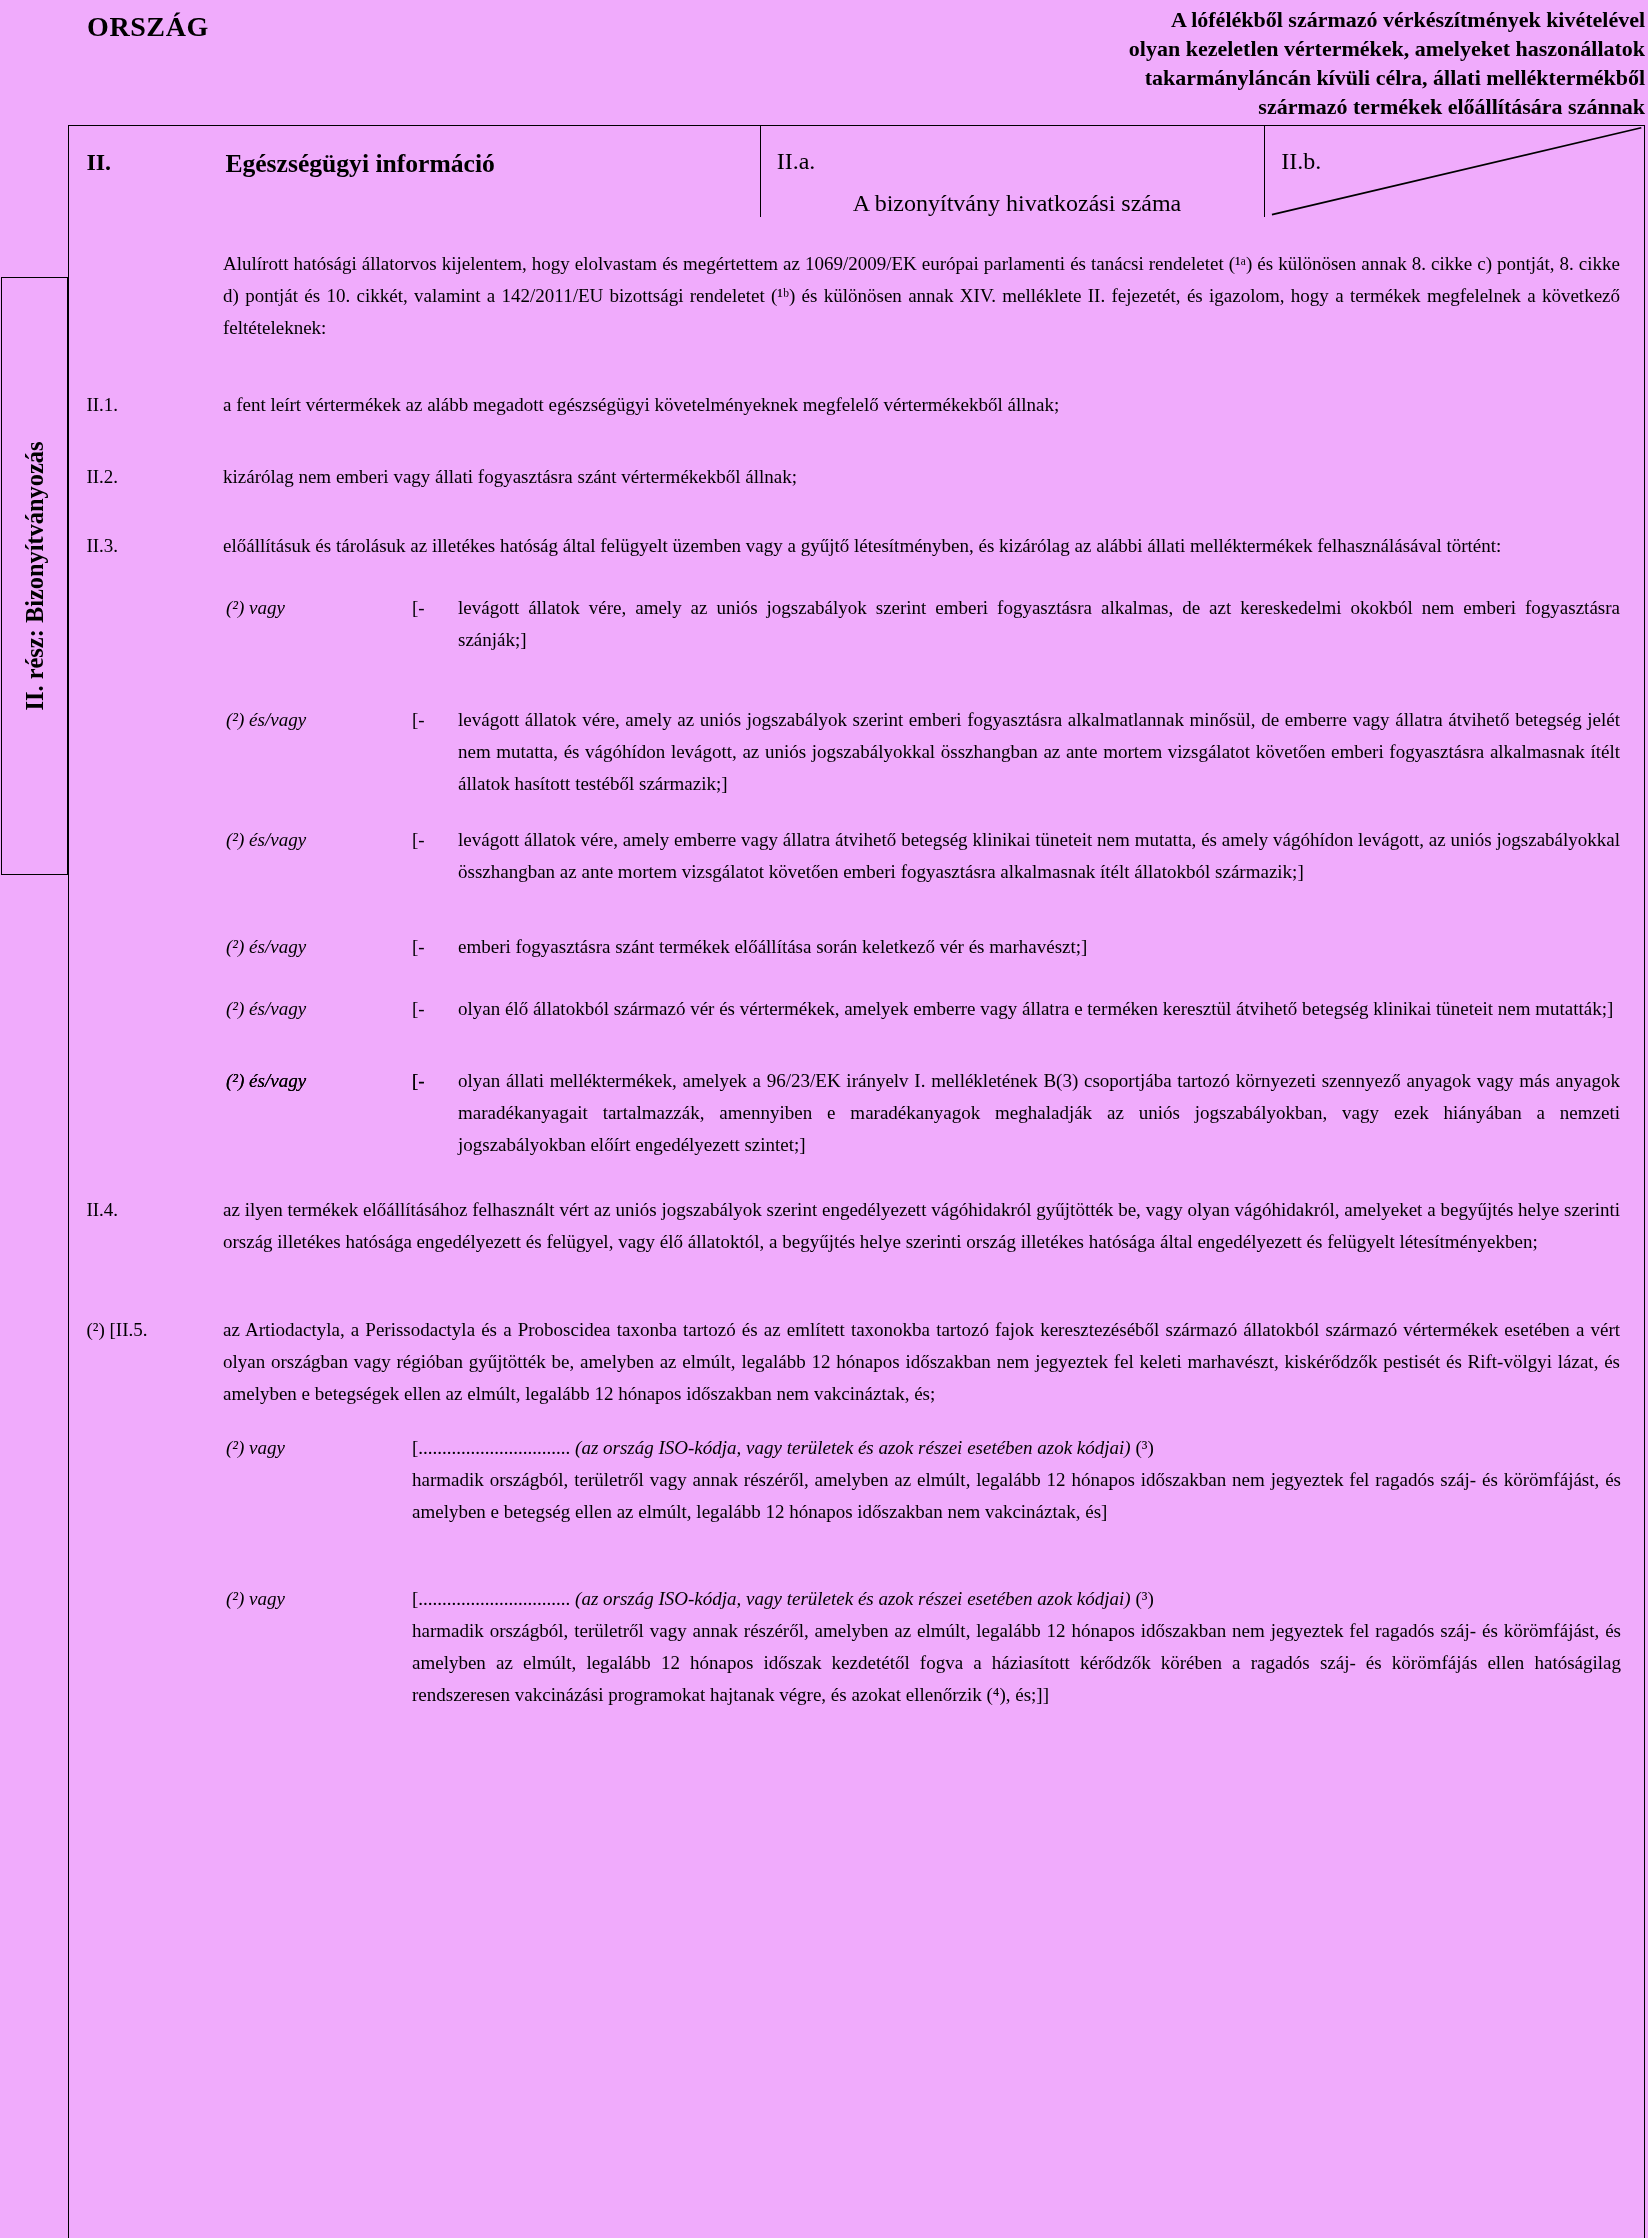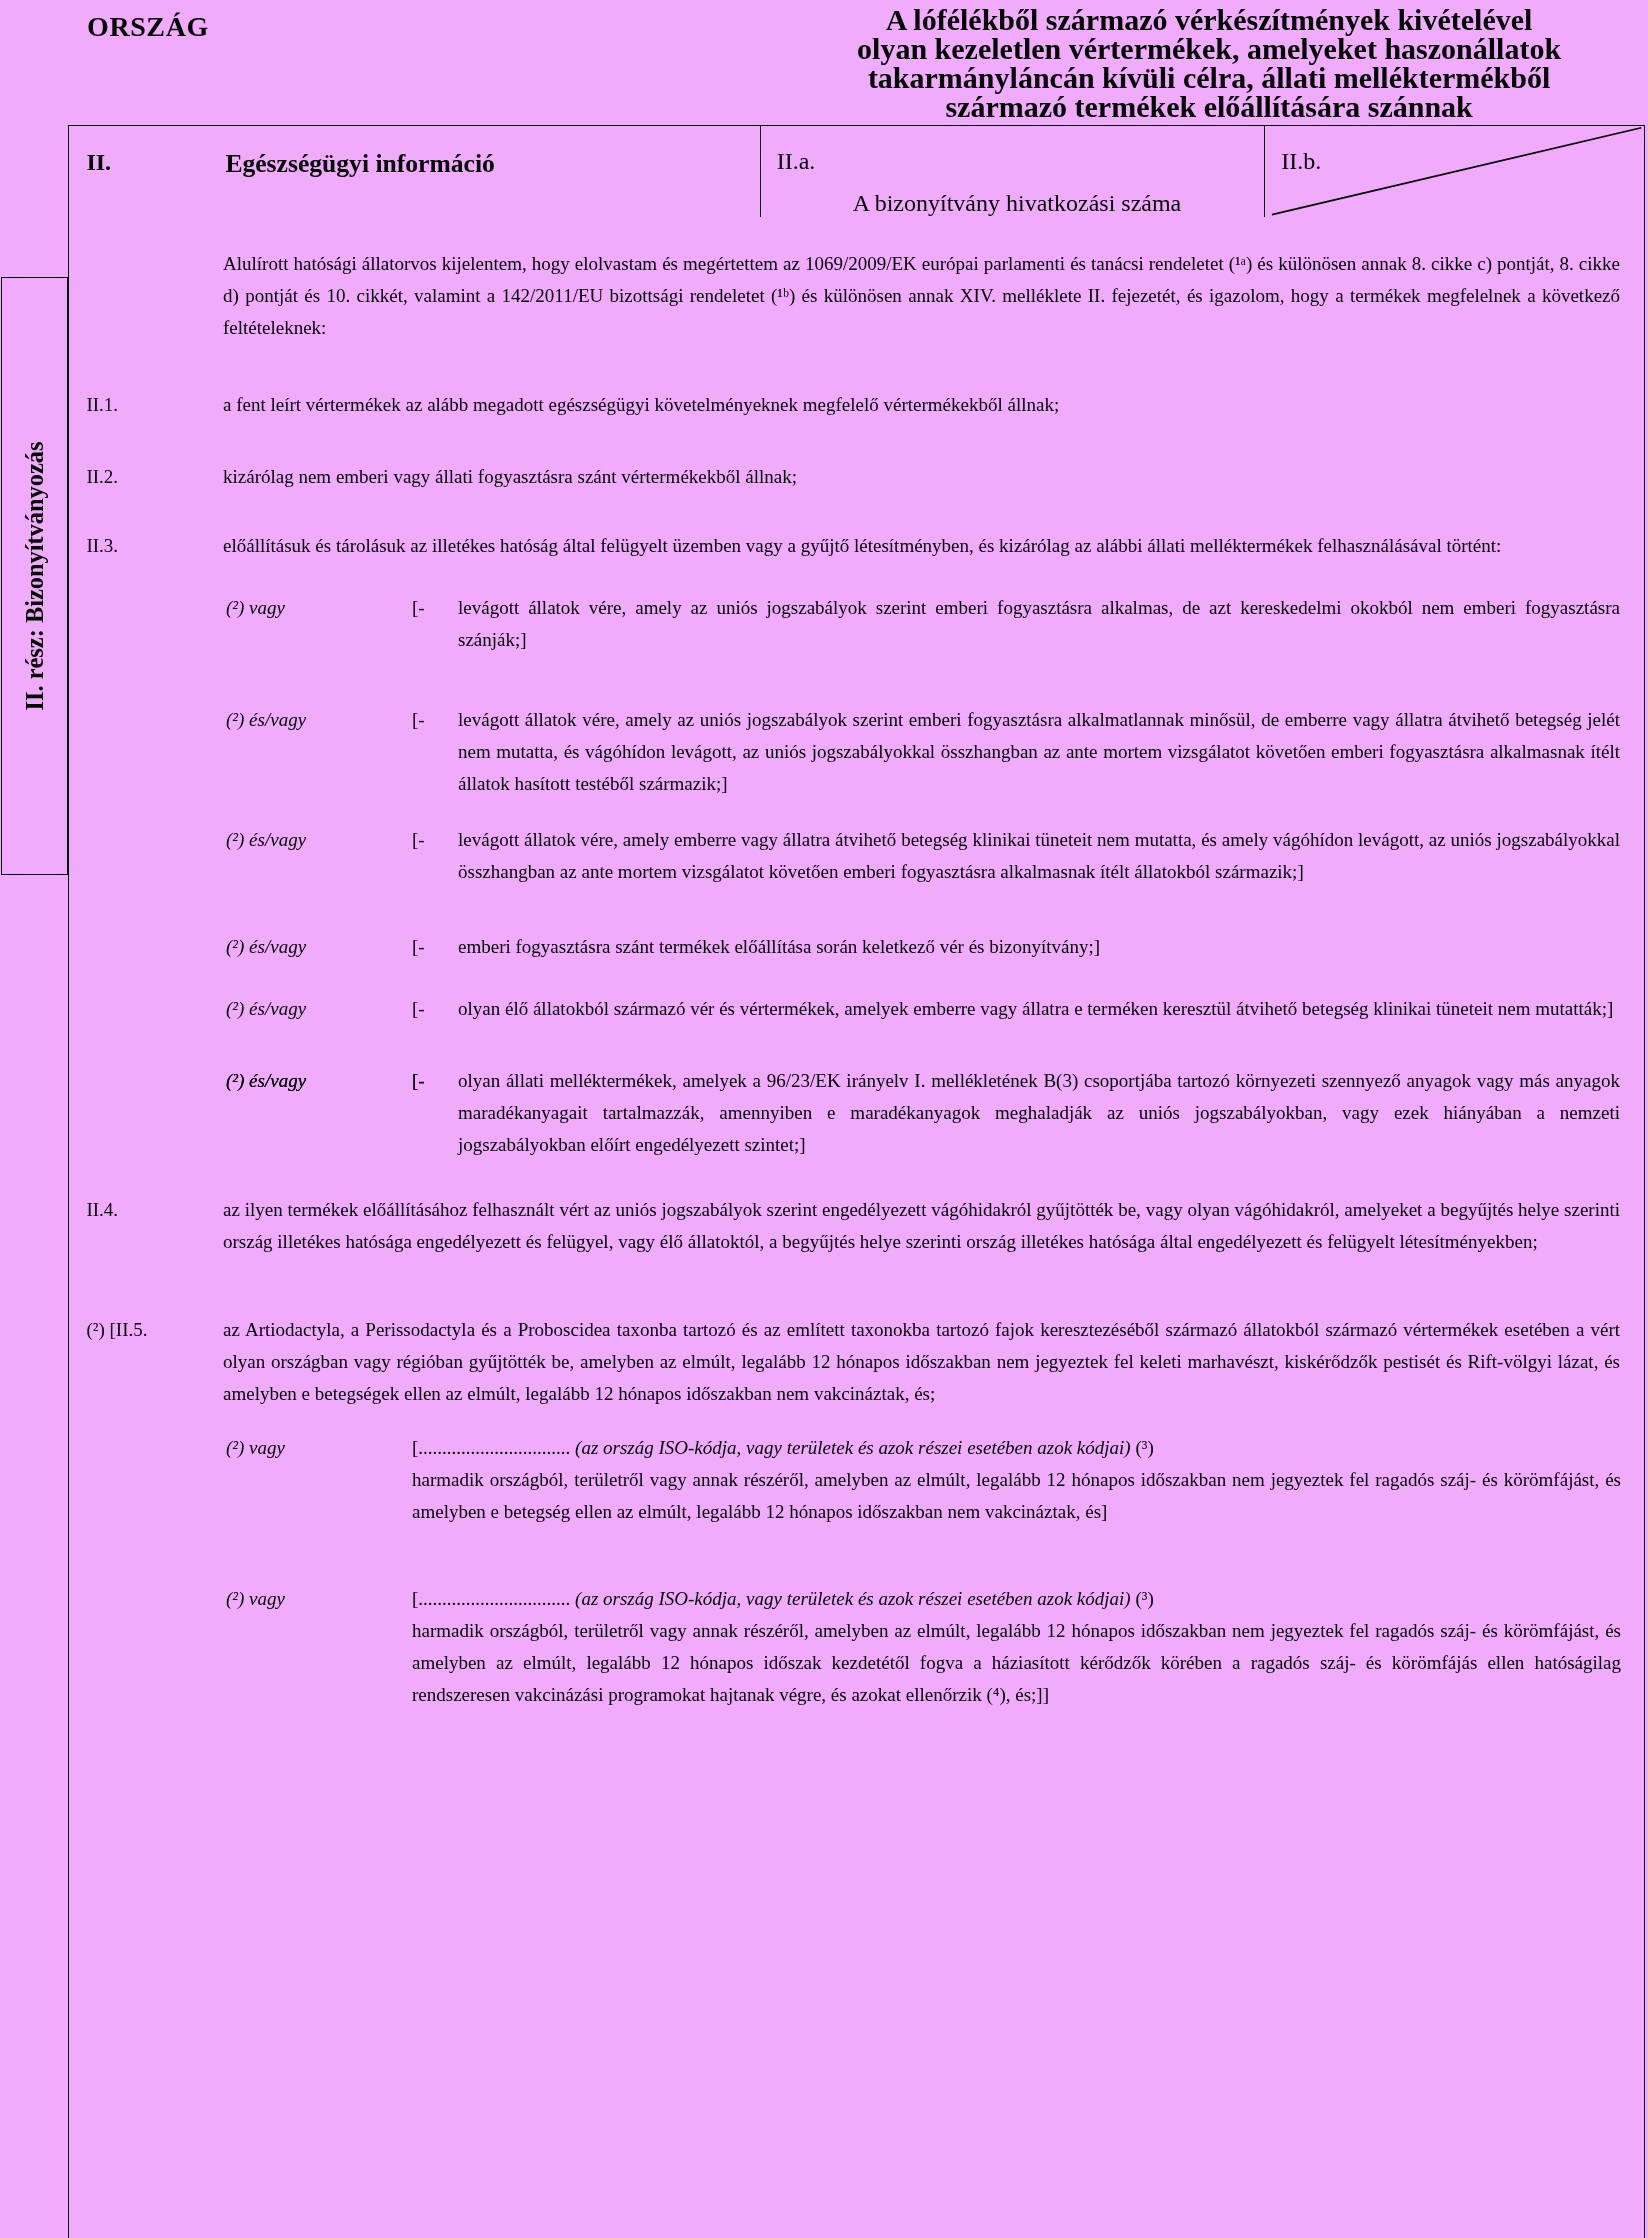--- a/index.html
+++ b/index.html
@@ -6,21 +6,21 @@
   .page {
     position:relative; width:1648px; height:2239px; background:#f0abfc; color:#000;
     font-family:Liberation Serif, serif; overflow:hidden;
   }
   .country {
     position:absolute; left:87px; top:10.5px;
     font-size:28px; font-weight:bold; letter-spacing:0.6px;
   }
   .title-block {
     position:absolute; right:2.9px; top:4.6px; width:872px;
-    text-align:center; font-size:30px; font-weight:bold; line-height:29px;
+    text-align:right; font-size:22px; font-weight:bold; line-height:29px;
   }
   
   .frame {
     position:absolute; left:68px; top:125px; width:1575px; height:2112px;
     border-left:1.7px solid #000; border-right:1.7px solid #000; border-top:1.7px solid #000;
   }
   .hdr-row { position:relative; height:91px; width:100%; }
   .hcell { position:absolute; top:0; height:91px; box-sizing:border-box; }
   .hcell.c1 { left:0; width:691px; padding:23px 0 0 17.4px; }
   .hcell.c2 { left:691px; width:504px; border-left:1.7px solid #000; padding:22px 0 0 15.7px; }
@@ -125,21 +125,21 @@
 
       <div class="para mt-s3">
         <span class="slabel">(²) és/vagy</span>
         <span class="sbracket">[-</span>
         <div class="stxt">levágott állatok vére, amely emberre vagy állatra átvihető betegség klinikai tüneteit nem mutatta, és amely vágóhídon levágott, az uniós jogszabályokkal összhangban az ante mortem vizsgálatot követően emberi fogyasztásra alkalmasnak ítélt állatokból származik;]</div>
       </div>
 
       <div class="para mt-s4">
         <span class="slabel">(²) és/vagy</span>
         <span class="sbracket">[-</span>
-        <div class="stxt">emberi fogyasztásra szánt termékek előállítása során keletkező vér és bizonyítvány;]</div>
+        <div class="stxt">emberi fogyasztásra szánt termékek előállítása során keletkező vér és marhavészt;]</div>
       </div>
 
       <div class="para mt-s5">
         <span class="slabel">(²) és/vagy</span>
         <span class="sbracket">[-</span>
         <div class="stxt">olyan élő állatokból származó vér és vértermékek, amelyek emberre vagy állatra e terméken keresztül átvihető betegség klinikai tüneteit nem mutatták;]</div>
       </div>
 
       <div class="para mt-s6">
         <span class="slabel">(²) és/vagy</span>

